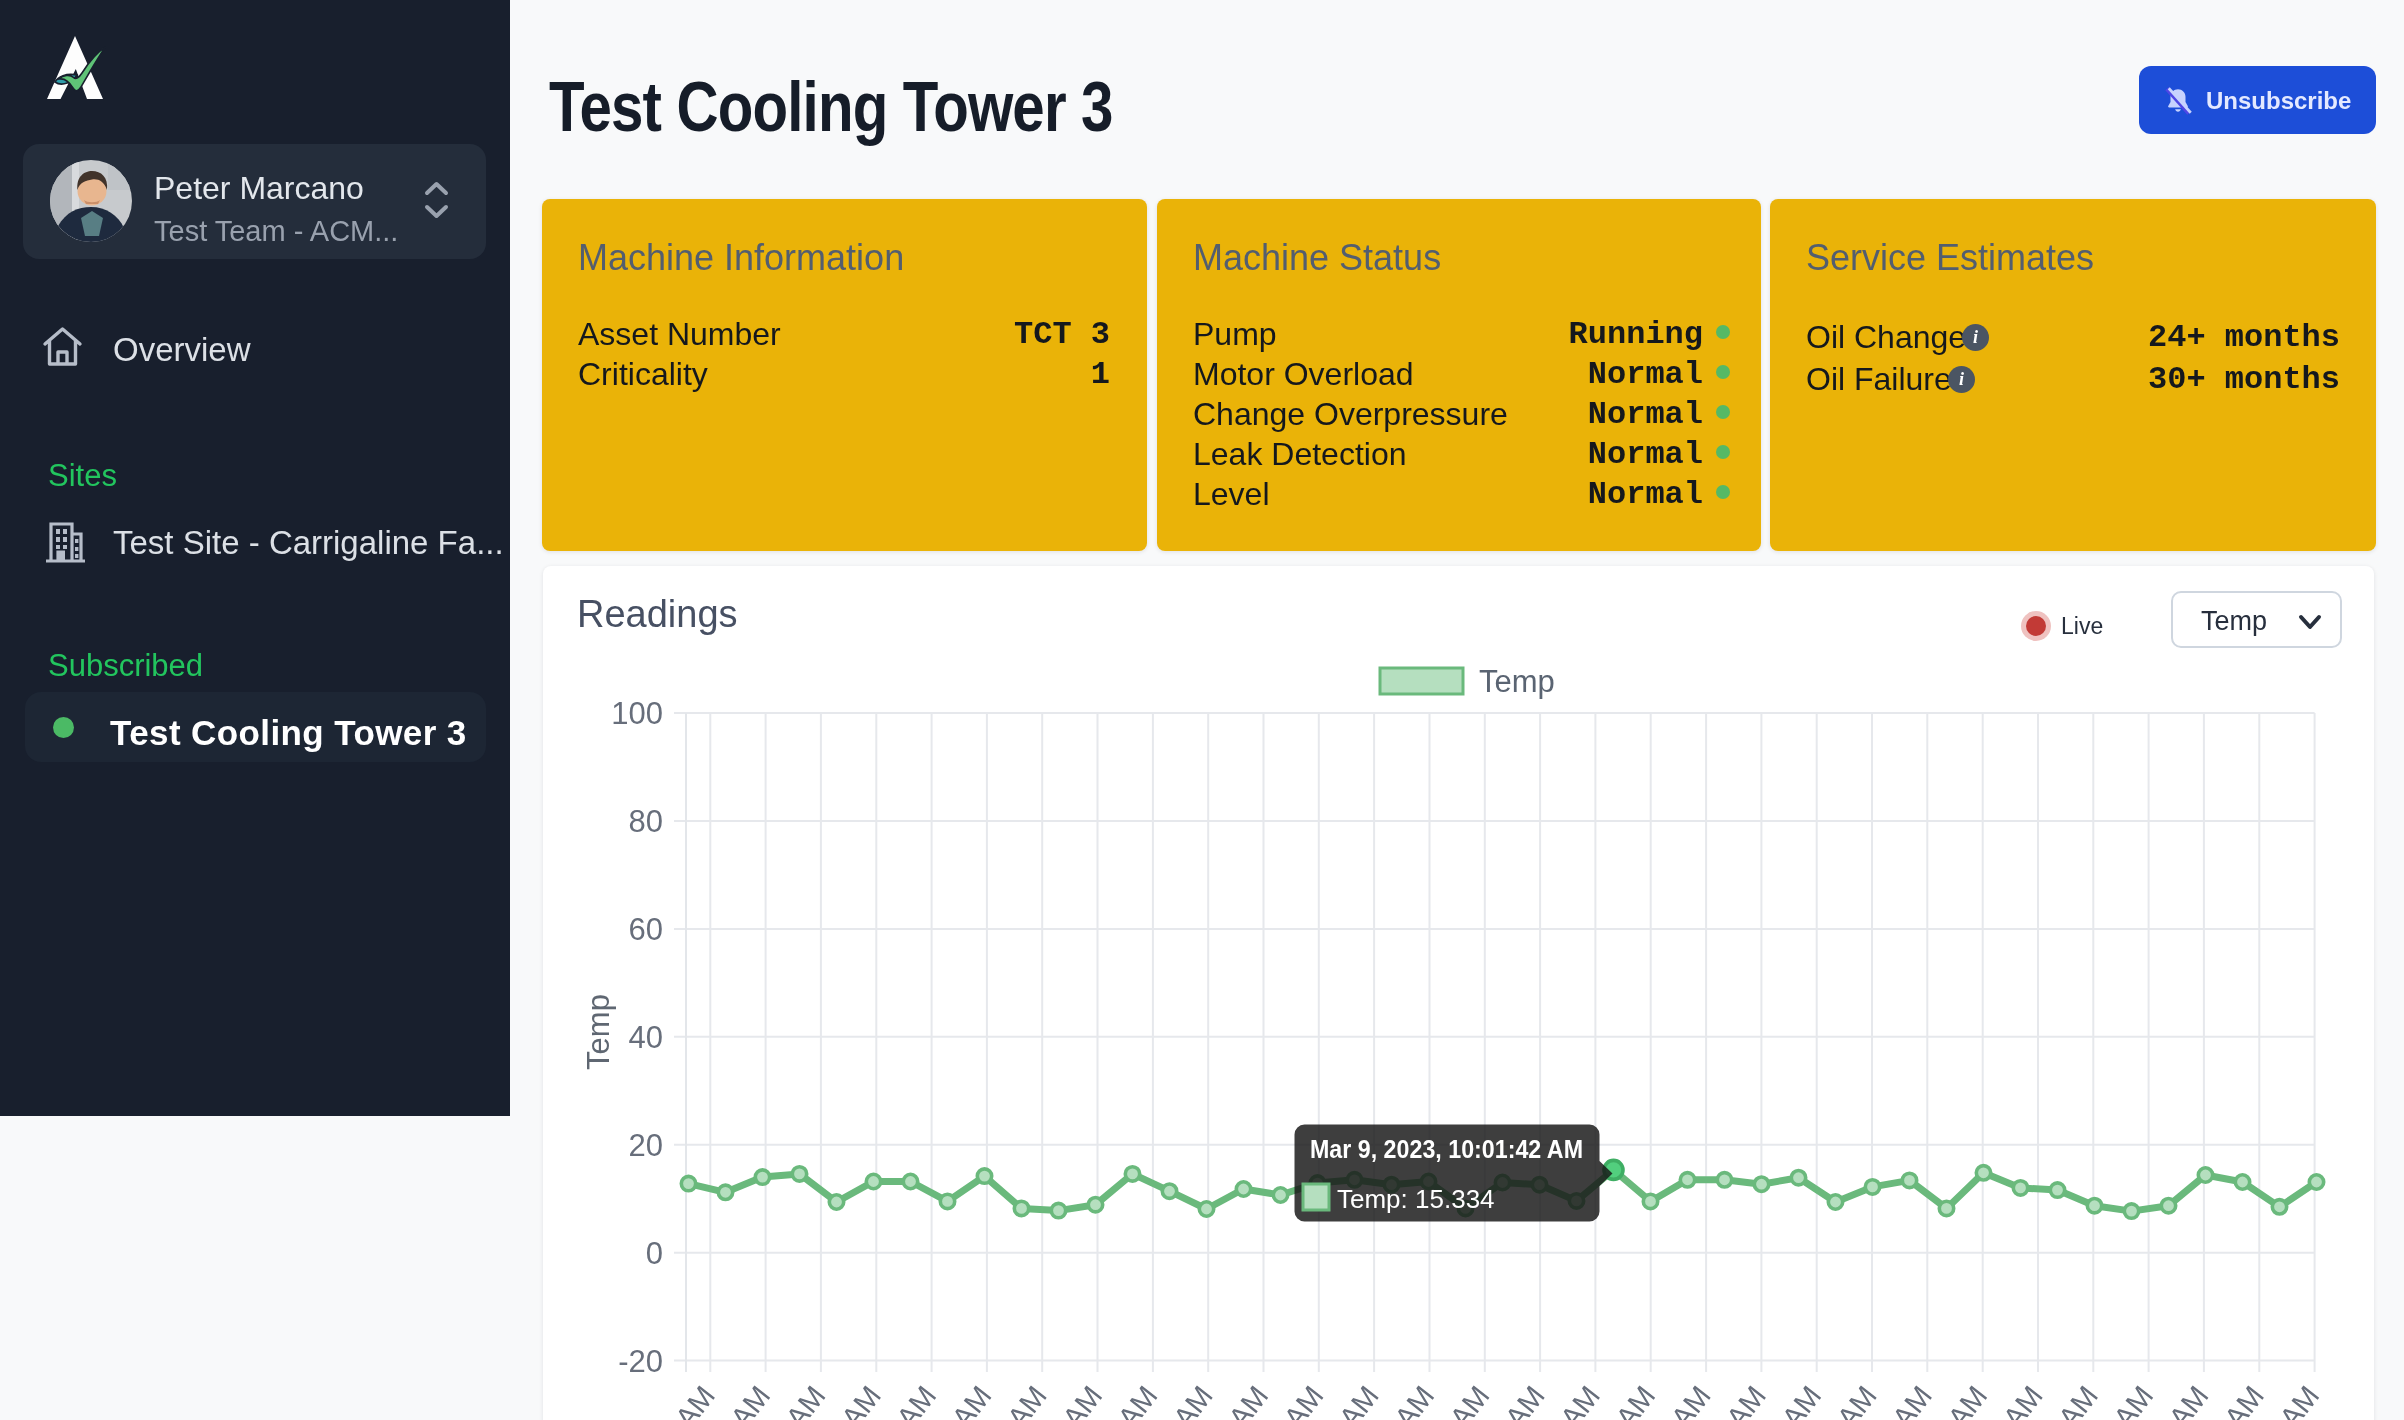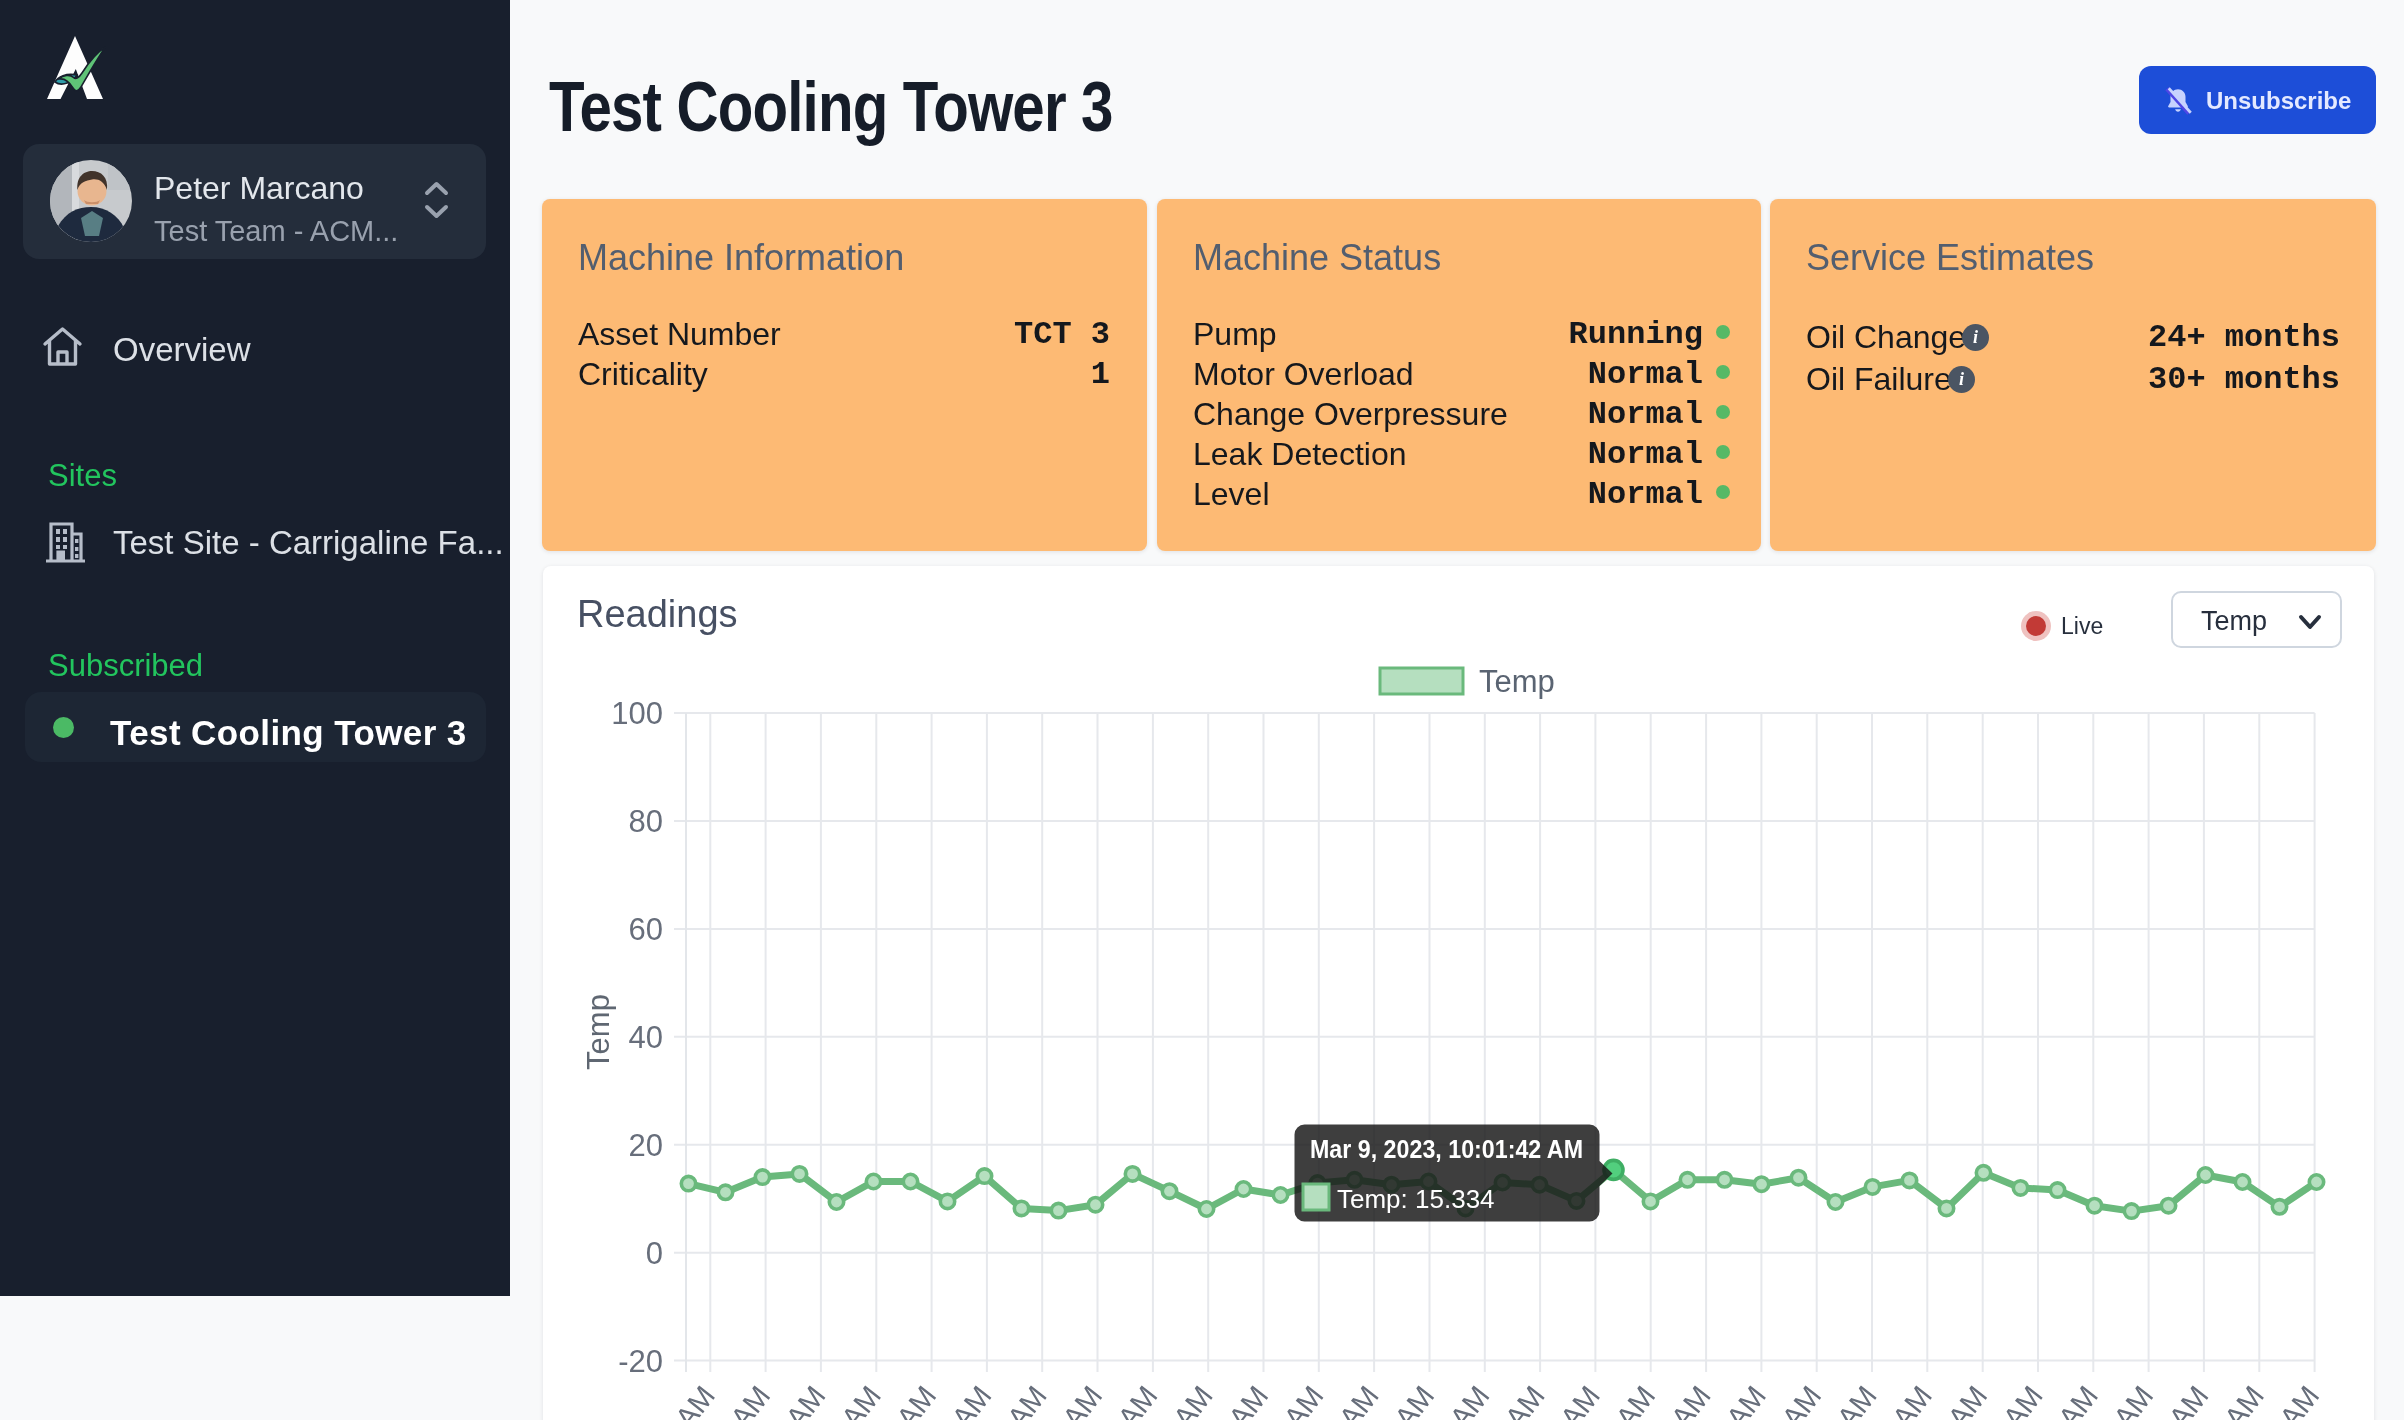--- a/index.html
+++ b/index.html
@@ -1,31 +1,31 @@
 <!DOCTYPE html>
 <html><head>
 <meta charset="utf-8">
 <style>
 * { margin:0; padding:0; box-sizing:border-box; }
 html,body { width:2404px; height:1420px; font-family:"Liberation Sans", sans-serif; background:#f8f9fa; overflow:hidden; }
 .abs { position:absolute; }
-.sidebar { position:absolute; left:0; top:0; width:510px; height:1296px; background:#181f2d; }
+.sidebar { position:absolute; left:0; top:0; width:510px; height:1116px; background:#181f2d; }
 .usercard { position:absolute; left:23px; top:144px; width:463px; height:115px; background:#242d3b; border-radius:16px; }
 .uname { position:absolute; left:131px; top:26px; font-size:32px; color:#e3e7ec; font-weight:500; }
 .usub  { position:absolute; left:131px; top:71px; font-size:29px; color:#99a1ae; }
 .navtext { font-size:33px; color:#dce0e6; }
 .seclabel { position:absolute; left:48px; font-size:31px; color:#22c55e; }
 .selrow { position:absolute; left:25px; top:692px; width:461px; height:70px; background:#1d2634; border-radius:16px; }
 .seldot { position:absolute; left:53px; top:717px; width:21px; height:21px; border-radius:50%; background:#4bba65; }
 .seltext { position:absolute; left:110px; top:713px; font-size:35px; font-weight:600; letter-spacing:0.4px; color:#ffffff; }
 .main { position:absolute; left:510px; top:0; width:1894px; height:1420px; background:#f8f9fa; }
 h1 { position:absolute; left:549px; top:66px; font-size:71px; font-weight:700; color:#161d29; letter-spacing:-1px; transform:scaleX(0.82); transform-origin:0 0; }
 .unsub { position:absolute; left:2139px; top:66px; width:237px; height:68px; background:#1d4ed8; border-radius:12px; }
 .unsub span { position:absolute; left:67px; top:21px; font-size:24px; font-weight:600; color:#e4e9ff; }
-.card { position:absolute; background:#fdba74; border-radius:8px; box-shadow:0 1px 4px rgba(16,24,40,0.1); }
+.card { position:absolute; background:#eab308; border-radius:8px; box-shadow:0 1px 4px rgba(16,24,40,0.1); }
 .card h2 { position:absolute; left:36px; top:38px; font-size:36px; font-weight:500; color:#535e6f; }
 .row { position:absolute; font-size:32px; color:#15181d; }
 .rowv { position:absolute; font-size:32px; font-weight:700; color:#15181d; text-align:right;font-family:Liberation Mono, monospace; }
 .gdot { position:absolute; width:14px; height:14px; border-radius:50%; background:#55b966; }
 .icirc { position:absolute; width:27px; height:27px; border-radius:50%; background:#4b5563; color:#fff; font-size:18px; font-style:italic; font-weight:700; text-align:center; line-height:27px; font-family:"Liberation Serif",serif; }
 .readcard { position:absolute; left:543px; top:566px; width:1831px; height:900px; background:#fff; border-radius:8px; box-shadow:0 1px 4px rgba(16,24,40,0.1); }
 .rhead { position:absolute; left:577px; top:593px; font-size:38px; font-weight:500; color:#475063; }
 .livedot { position:absolute; left:2021px; top:611px; width:30px; height:30px; border-radius:50%; background:#efc2c0; }
 .livedot::after { content:""; position:absolute; left:5px; top:5px; width:20px; height:20px; border-radius:50%; background:#c23a36; }
 .livetext { position:absolute; left:2061px; top:613px; font-size:23px; color:#272f3d; }

